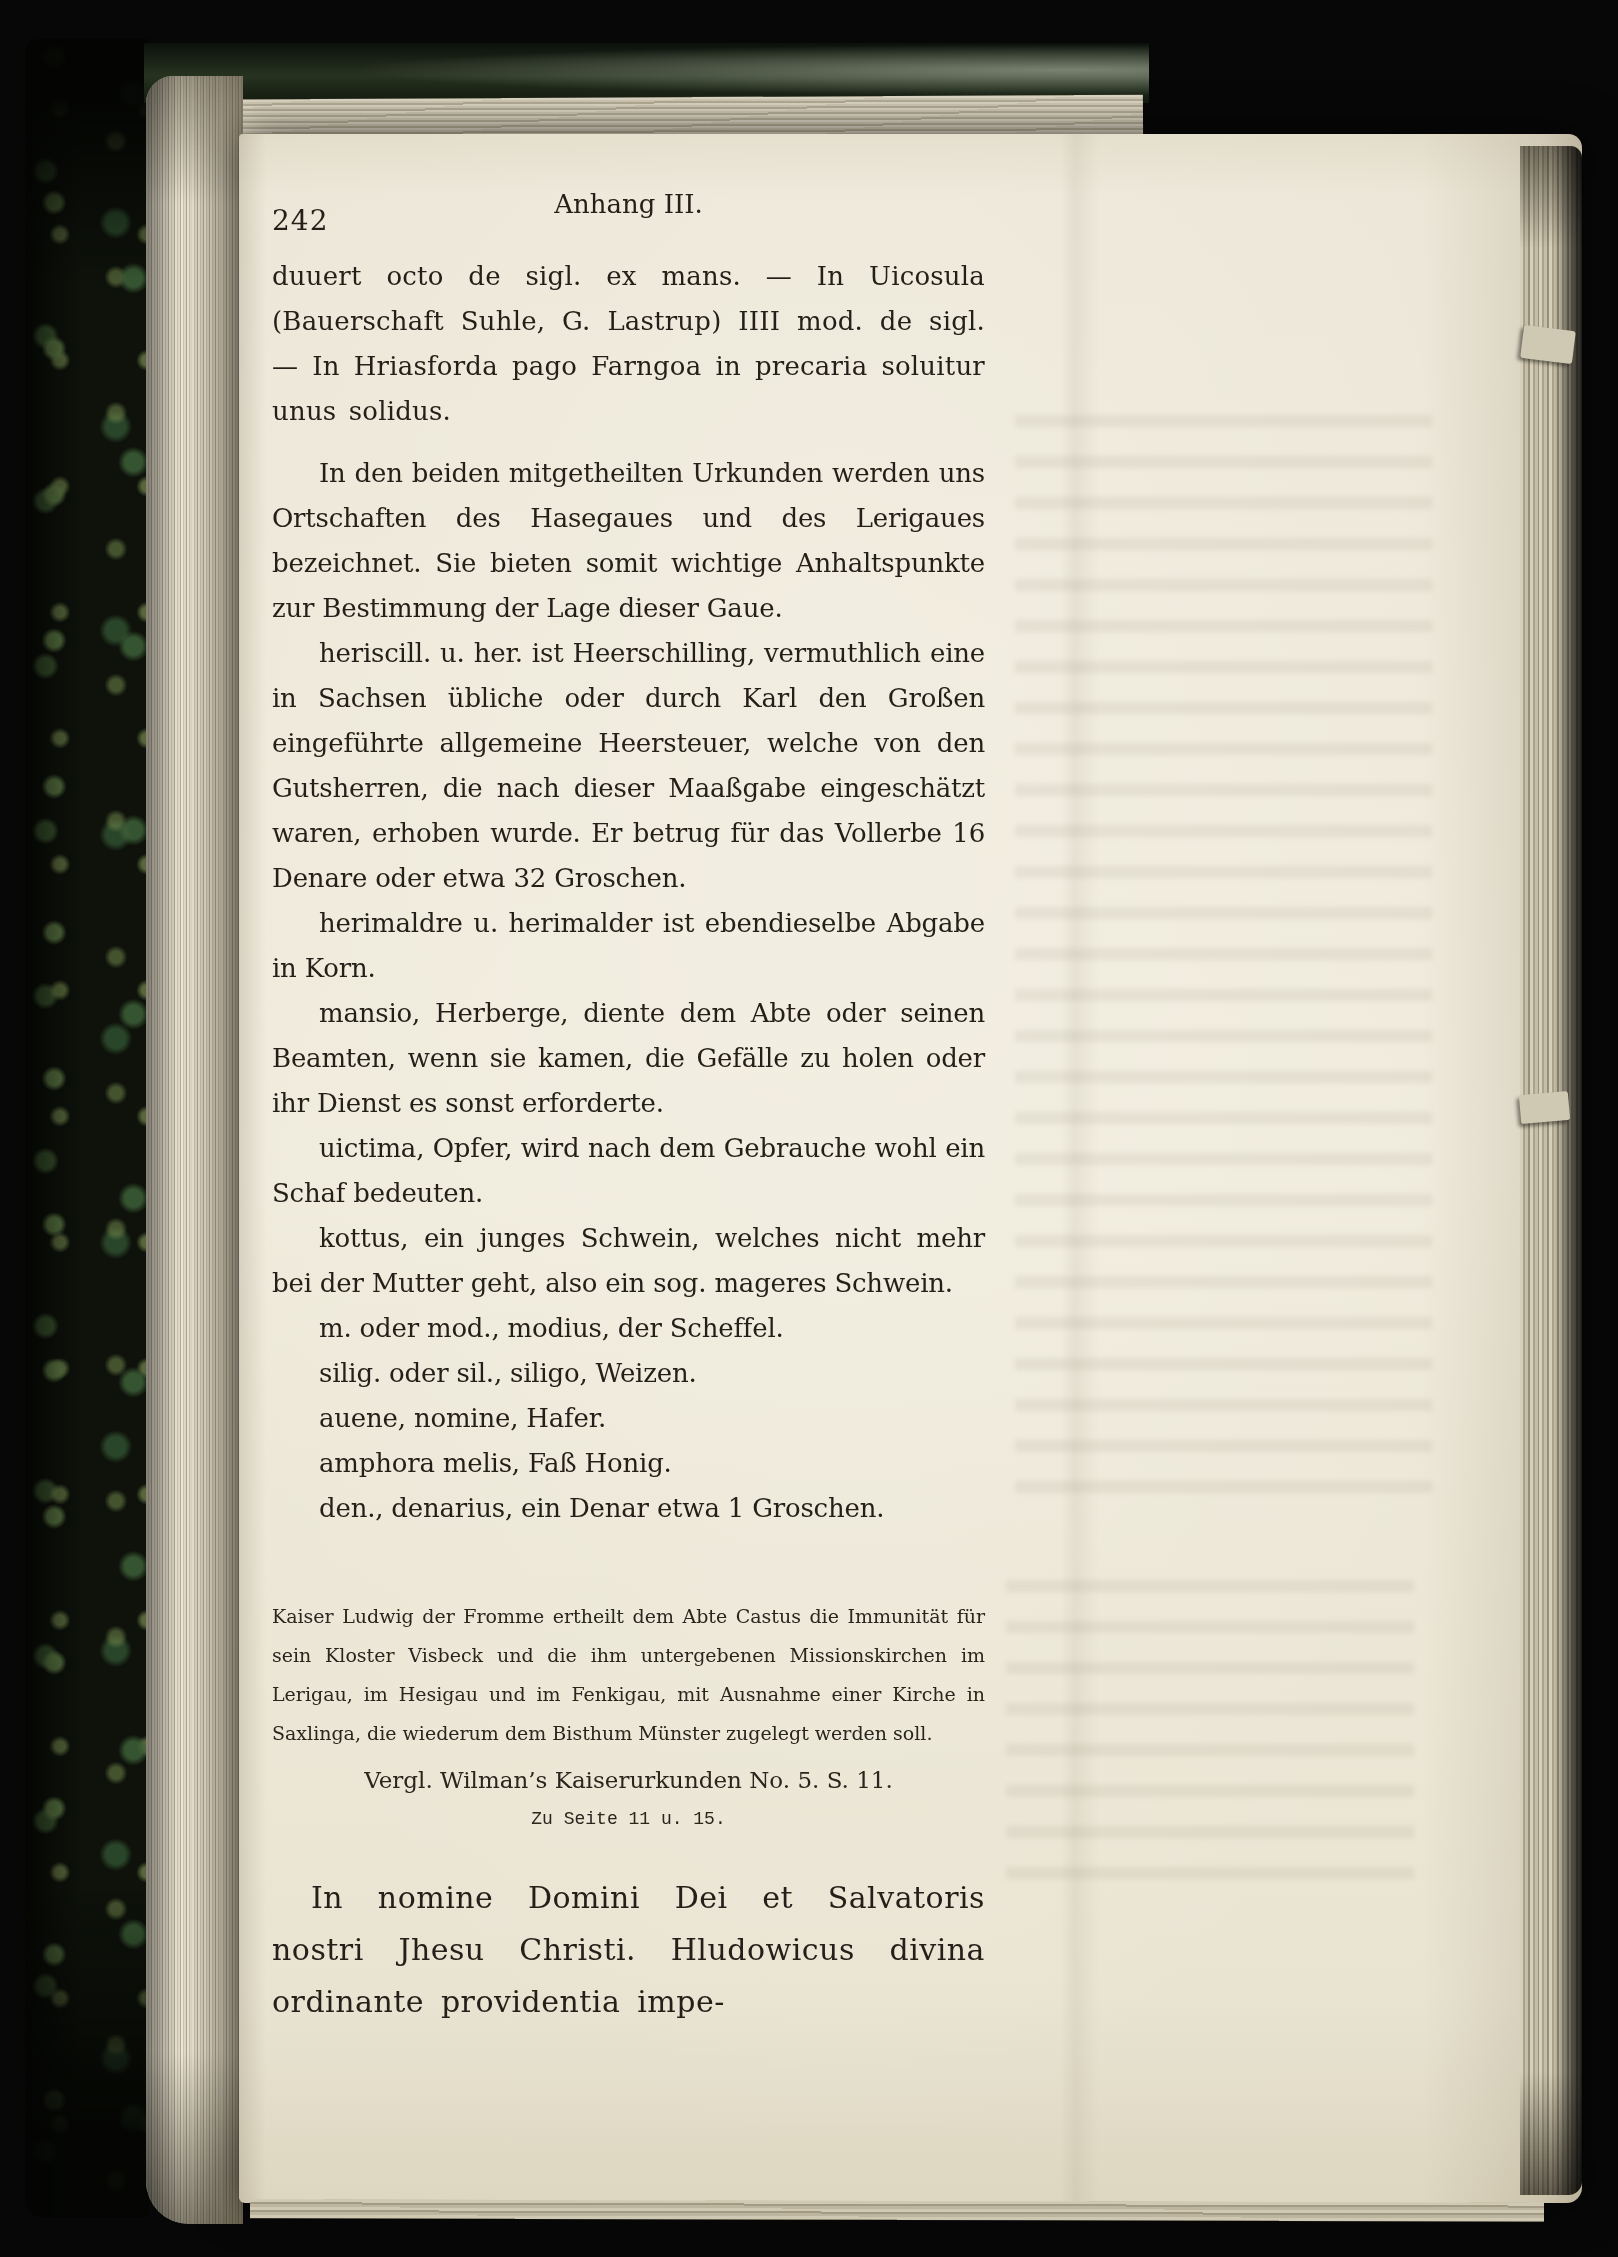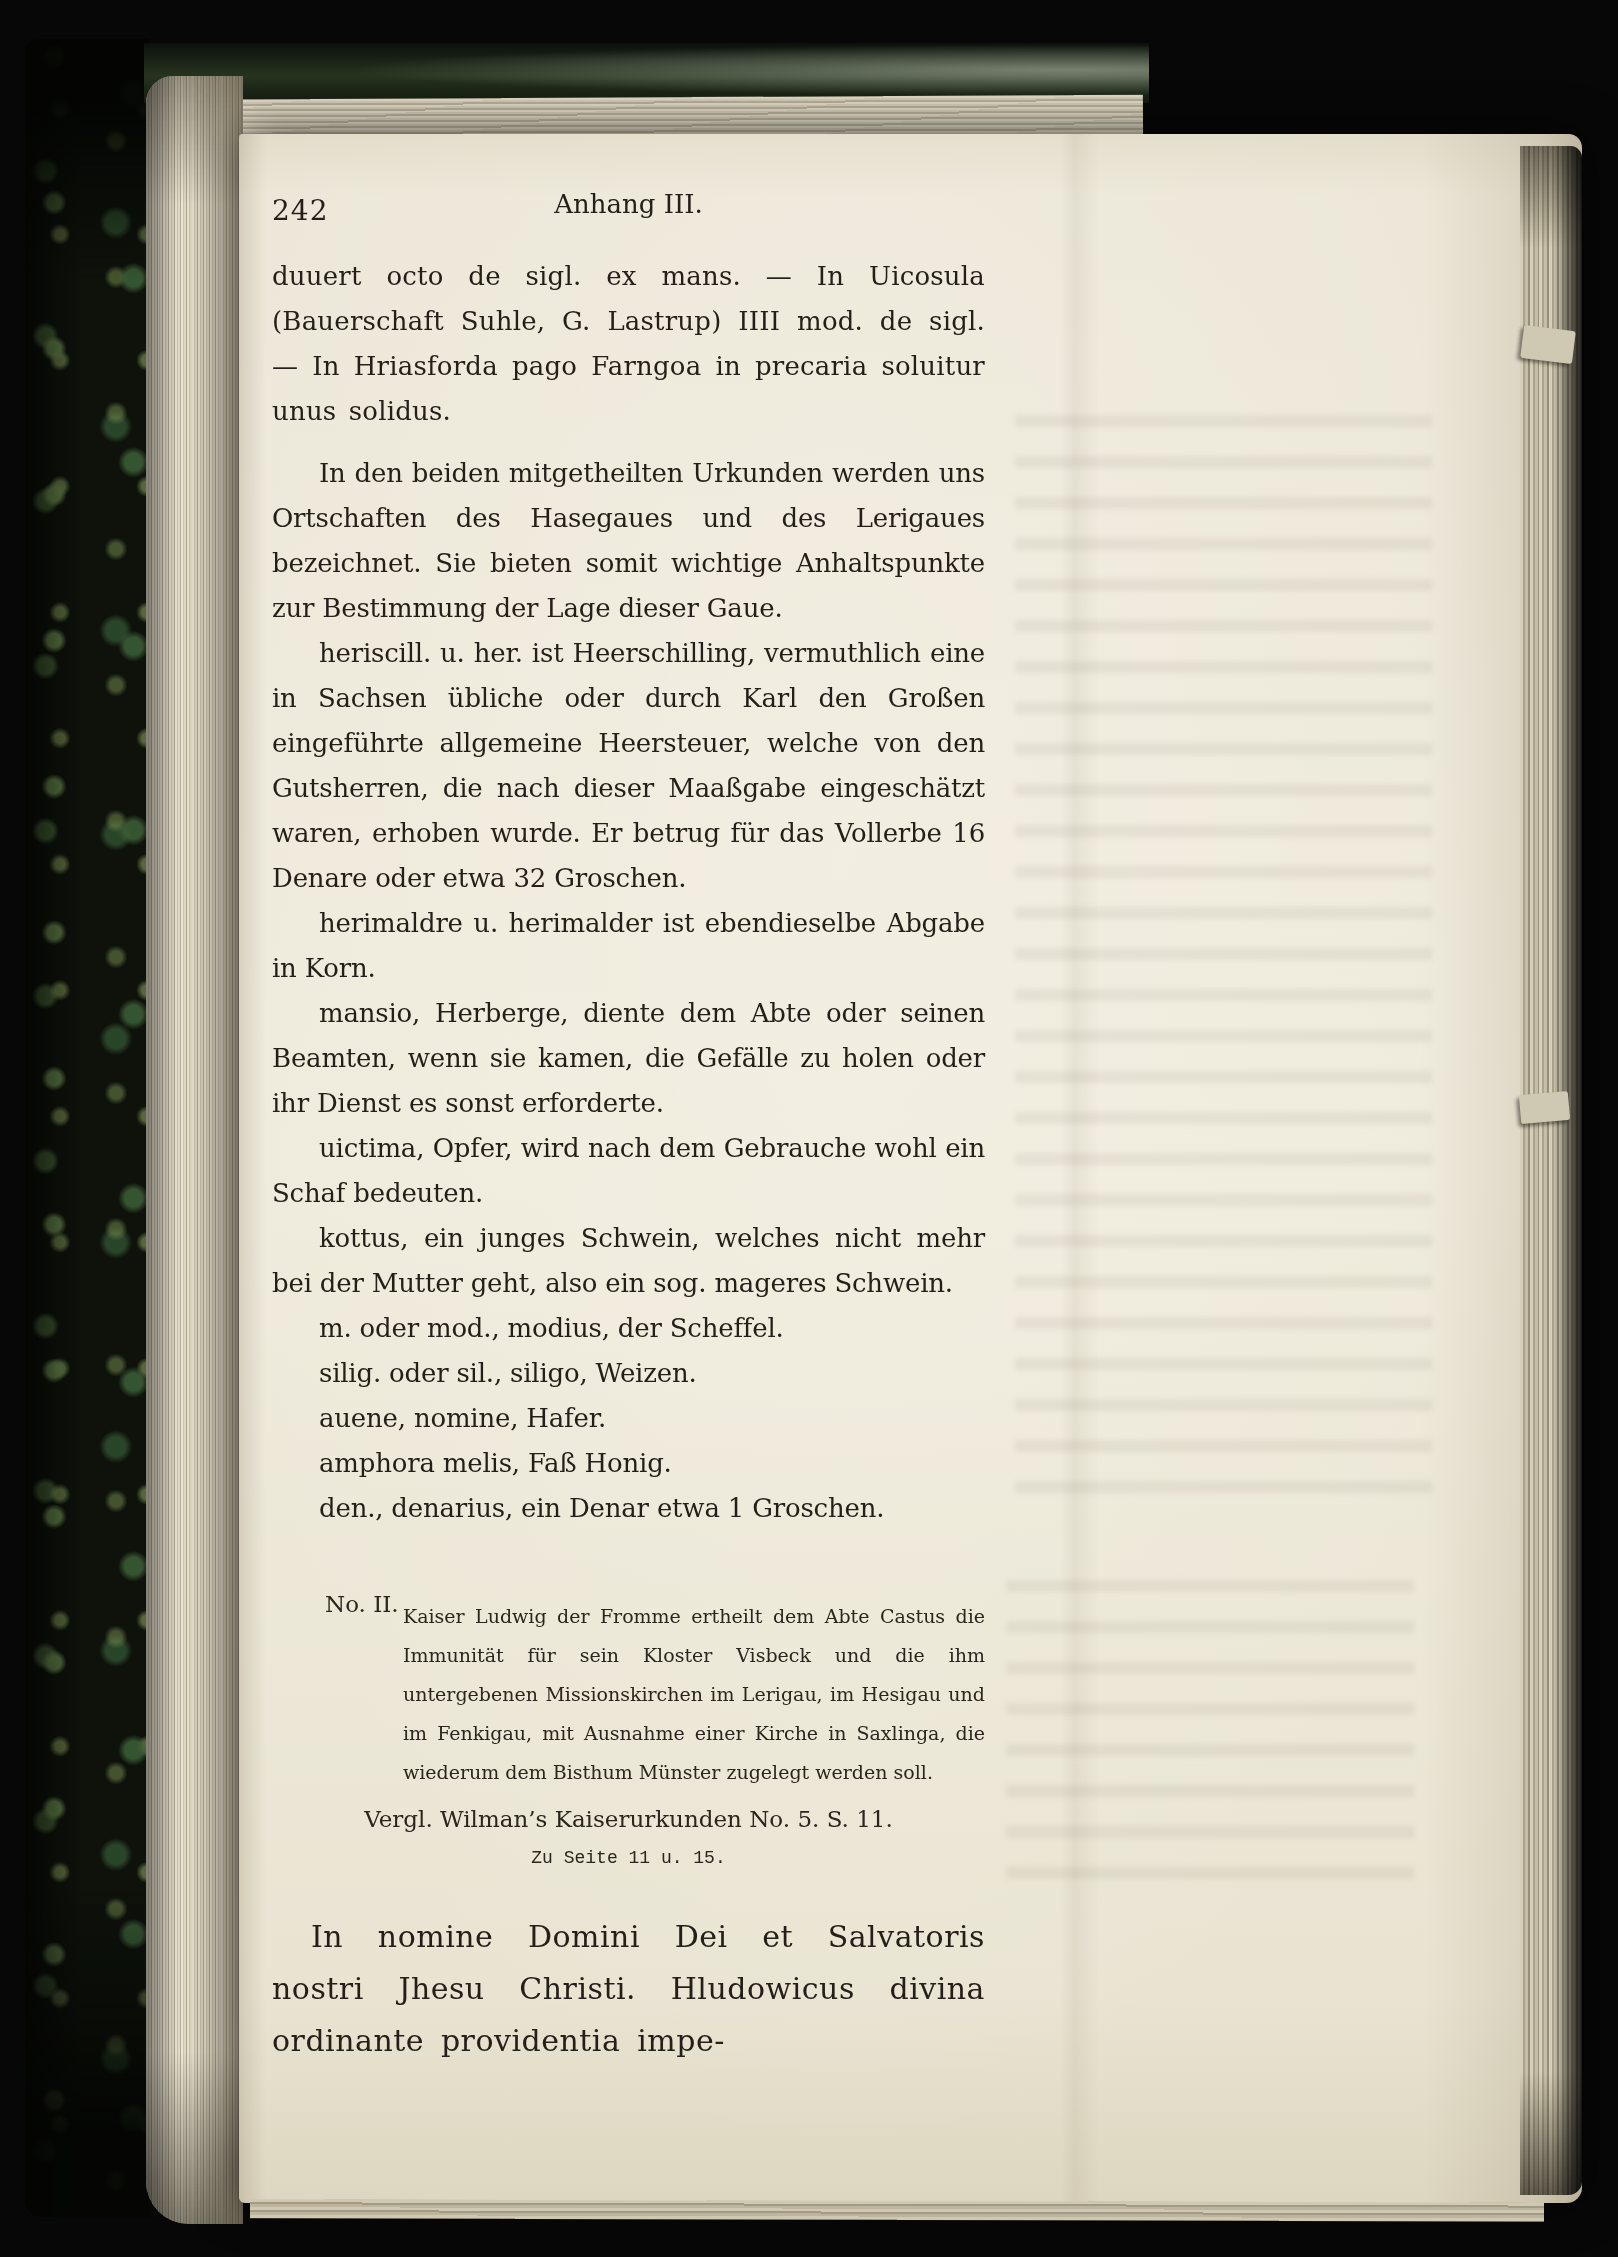--- a/index.html
+++ b/index.html
@@ -63,21 +63,21 @@
   .flap1{left:1522px;top:328px;width:52px;height:33px;transform:rotate(7deg);}
   .flap2{left:1520px;top:1093px;width:49px;height:29px;transform:rotate(-5deg);}
 
   
   .bottom-edges{position:absolute;left:250px;top:2201px;width:1294px;height:19.4px;transform:rotate(0.15deg);
     background:repeating-linear-gradient(180deg,#cfc8b2 0 2.9px,#a29a82 2.9px 4.9px,#bdb59d 4.9px 7.8px);}
 
   
   .text{position:absolute;left:33px;top:11.6px;width:713px;color:#241f18;}
   .header-row{position:relative;height:49px;}
-  .pagenum{position:absolute;left:0;top:5px;font-size:28px;letter-spacing:1px;}
+  .pagenum{position:absolute;left:0;top:15px;font-size:28px;letter-spacing:1px;}
   .running-head{display:block;text-align:center;font-size:26px;margin-top:43px;}
 
   p{margin:0;font-size:26px;line-height:45px;text-align:justify;letter-spacing:-0.2px;}
   .antiqua{word-spacing:3.9px;letter-spacing:0.2px;margin-top:16px;}
   .indent{text-indent:47px;}
   .gap-top{margin-top:17.5px;}
 
   .note{margin-top:54px;color:#2a251d;}
   .note-row{display:flex;}
   .note-label{flex:0 0 78px;font-size:23px;line-height:39px;margin-left:53px;}
@@ -116,21 +116,20 @@
       <p class="indent">uictima, Opfer, wird nach dem Gebrauche wohl ein Schaf bedeuten.</p>
       <p class="indent">kottus, ein junges Schwein, welches nicht mehr bei der Mutter geht, also ein sog. mageres Schwein.</p>
       <p class="indent">m. oder mod., modius, der Scheffel.</p>
       <p class="indent">silig. oder sil., siligo, Weizen.</p>
       <p class="indent">auene, nomine, Hafer.</p>
       <p class="indent">amphora melis, Faß Honig.</p>
       <p class="indent">den., denarius, ein Denar etwa 1 Groschen.</p>
 
       <div class="note">
         <div class="note-row">
-          <span class="note-label">No. II.</span>
           <span class="note-text">Kaiser Ludwig der Fromme ertheilt dem Abte Castus die Immunität für sein Kloster Visbeck und die ihm untergebenen Missionskirchen im Lerigau, im Hesigau und im Fenkigau, mit Ausnahme einer Kirche in Saxlinga, die wiederum dem Bisthum Münster zugelegt werden soll.</span>
         </div>
         <div class="note-ref">Vergl. Wilman’s Kaiserurkunden No. 5. S. 11.</div>
         <div class="note-pageref">Zu Seite 11 u. 15.</div>
       </div>
 
       <p class="closing antiqua">In nomine Domini Dei et Salvatoris nostri Jhesu Christi. Hludowicus divina ordinante providentia impe-</p>
 
     </div>
   </div>

